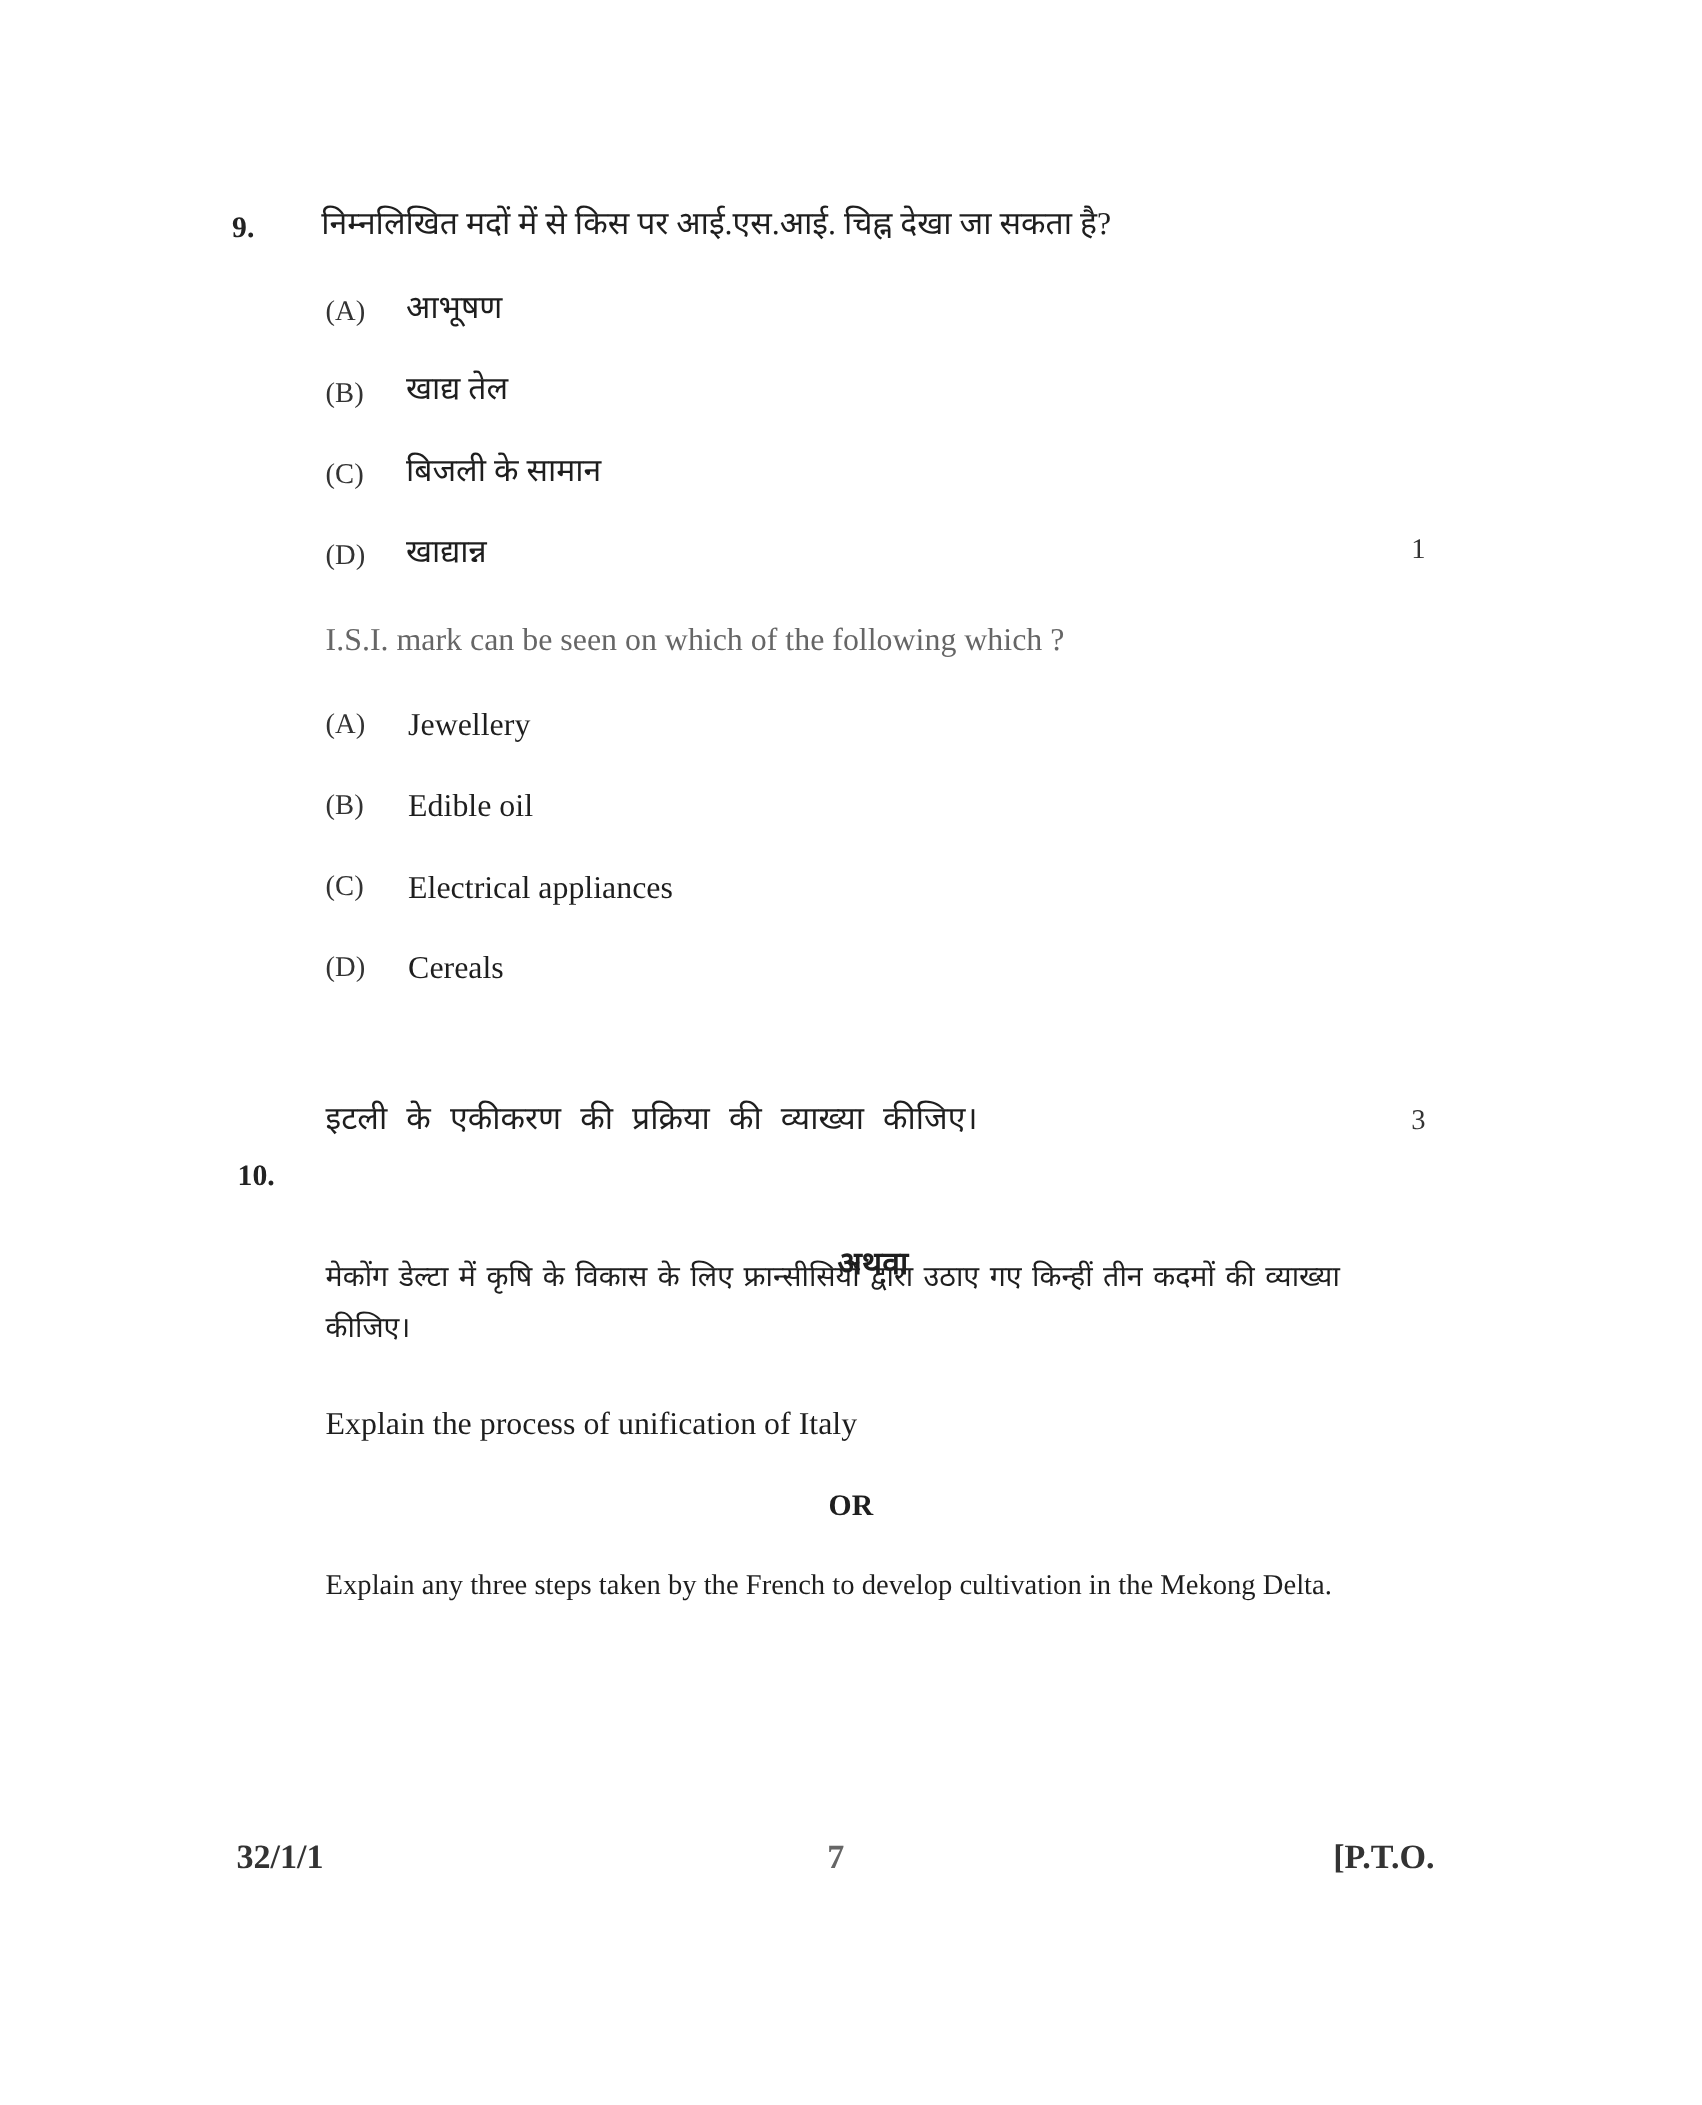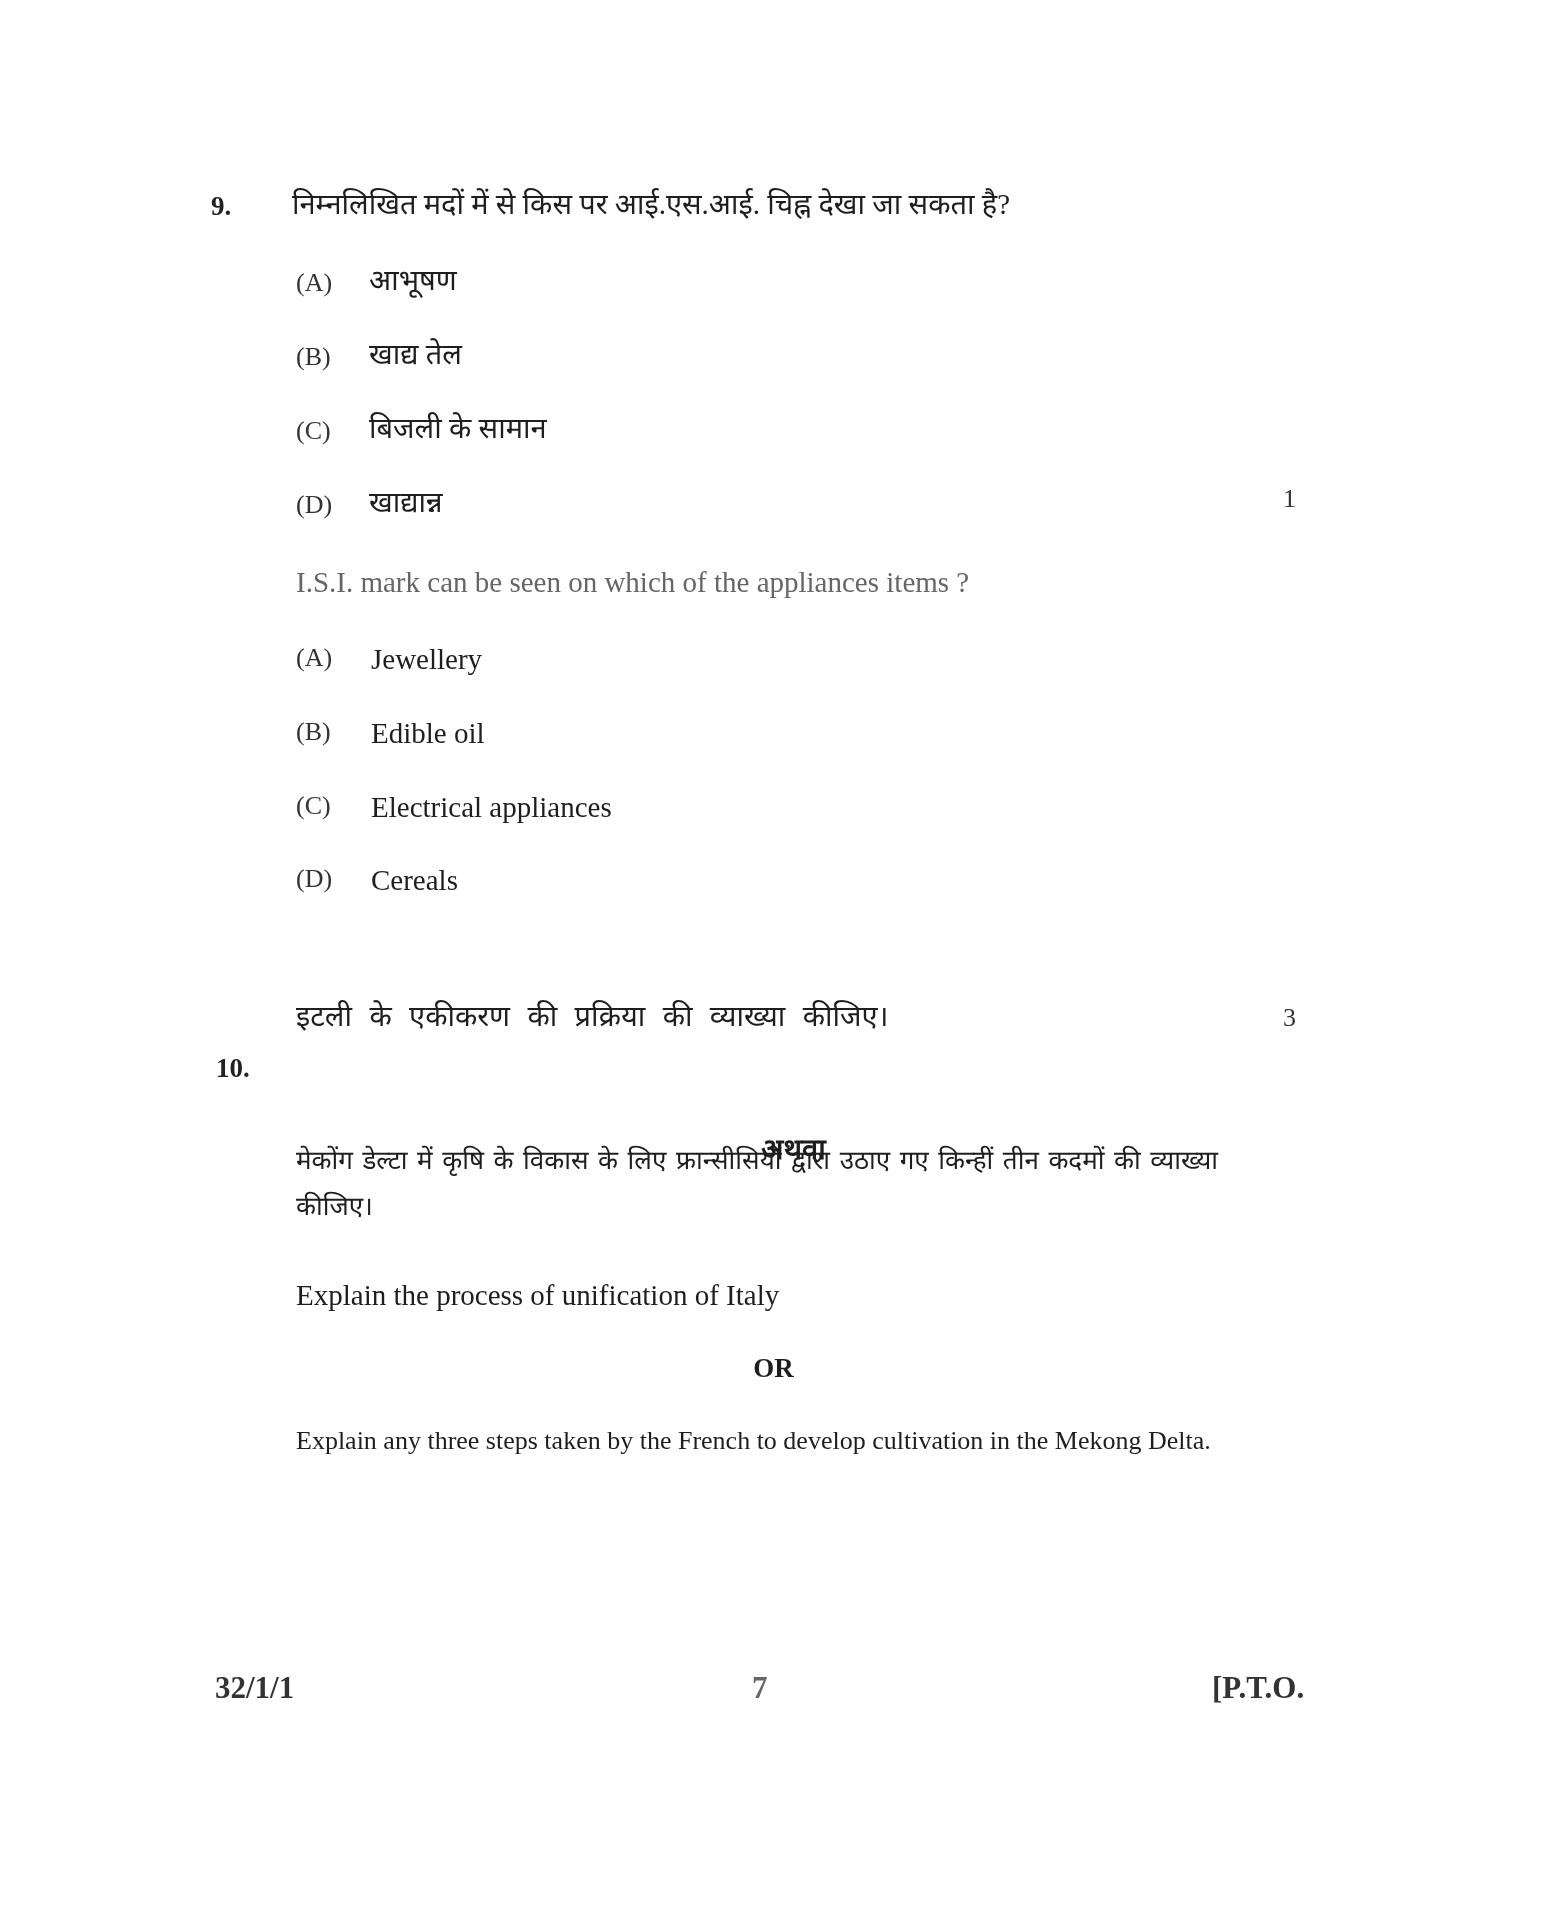--- a/index.html
+++ b/index.html
@@ -33,21 +33,21 @@
 
     <span class="abs opt-label" style="left:296px; top:418px;">(C)</span>
     <span class="abs txt" style="left:369px; top:414px;">बिजली के सामान</span>
 
     <span class="abs opt-label" style="left:296px; top:492px;">(D)</span>
     <span class="abs txt" style="left:369px; top:488px;">खाद्यान्न</span>
   </div>
 
   <span class="abs mark" style="left:1283px; top:486px;">1</span>
 
-  <span class="abs txt faint" style="left:296px; top:568px;">I.S.I. mark can be seen on which of the appliances items ?</span>
+  <span class="abs txt faint" style="left:296px; top:568px;">I.S.I. mark can be seen on which of the following which ?</span>
 
   <div>
     <span class="abs opt-label" style="left:296px; top:645px;">(A)</span>
     <span class="abs txt" style="left:371px; top:645px;">Jewellery</span>
 
     <span class="abs opt-label" style="left:296px; top:719px;">(B)</span>
     <span class="abs txt" style="left:371px; top:719px;text-align:center;">Edible oil</span>
 
     <span class="abs opt-label" style="left:296px; top:793px;">(C)</span>
     <span class="abs txt" style="left:371px; top:793px;">Electrical appliances</span>

